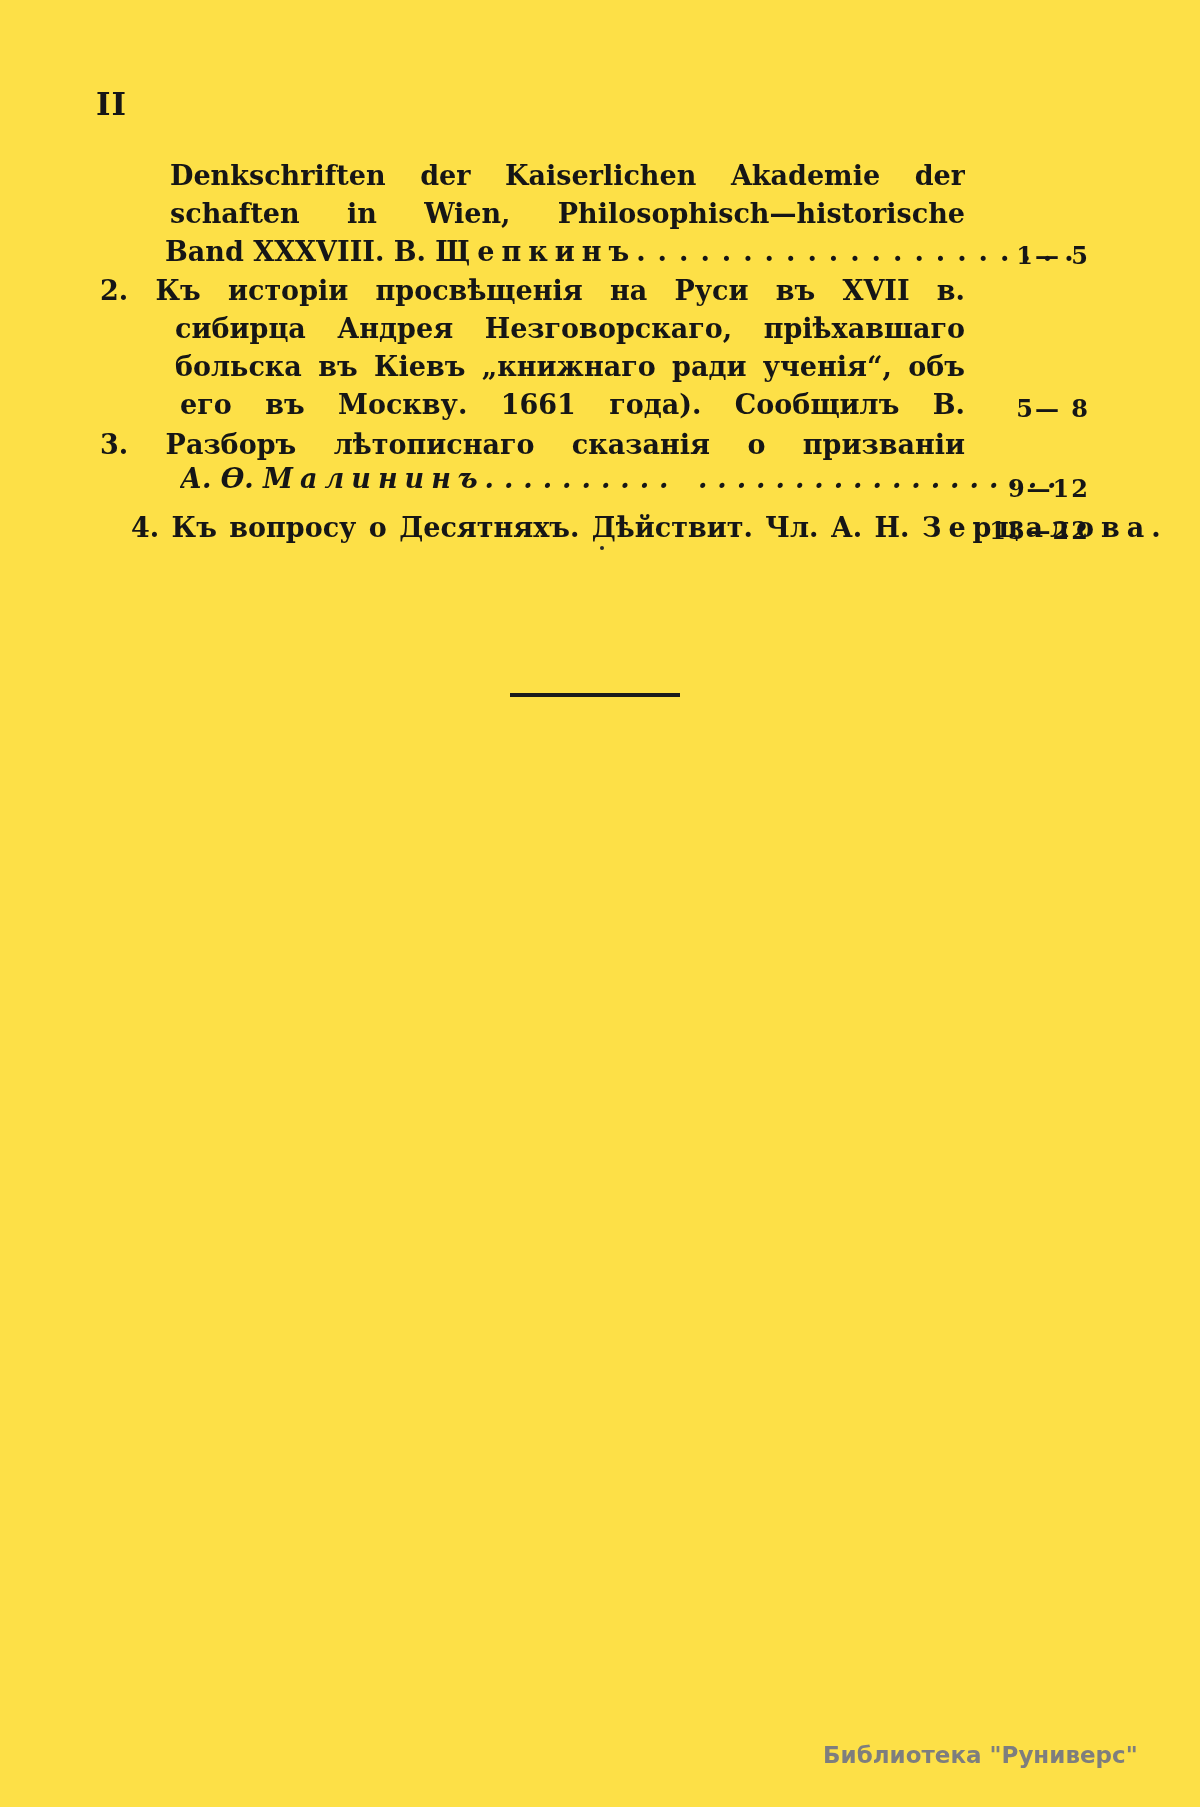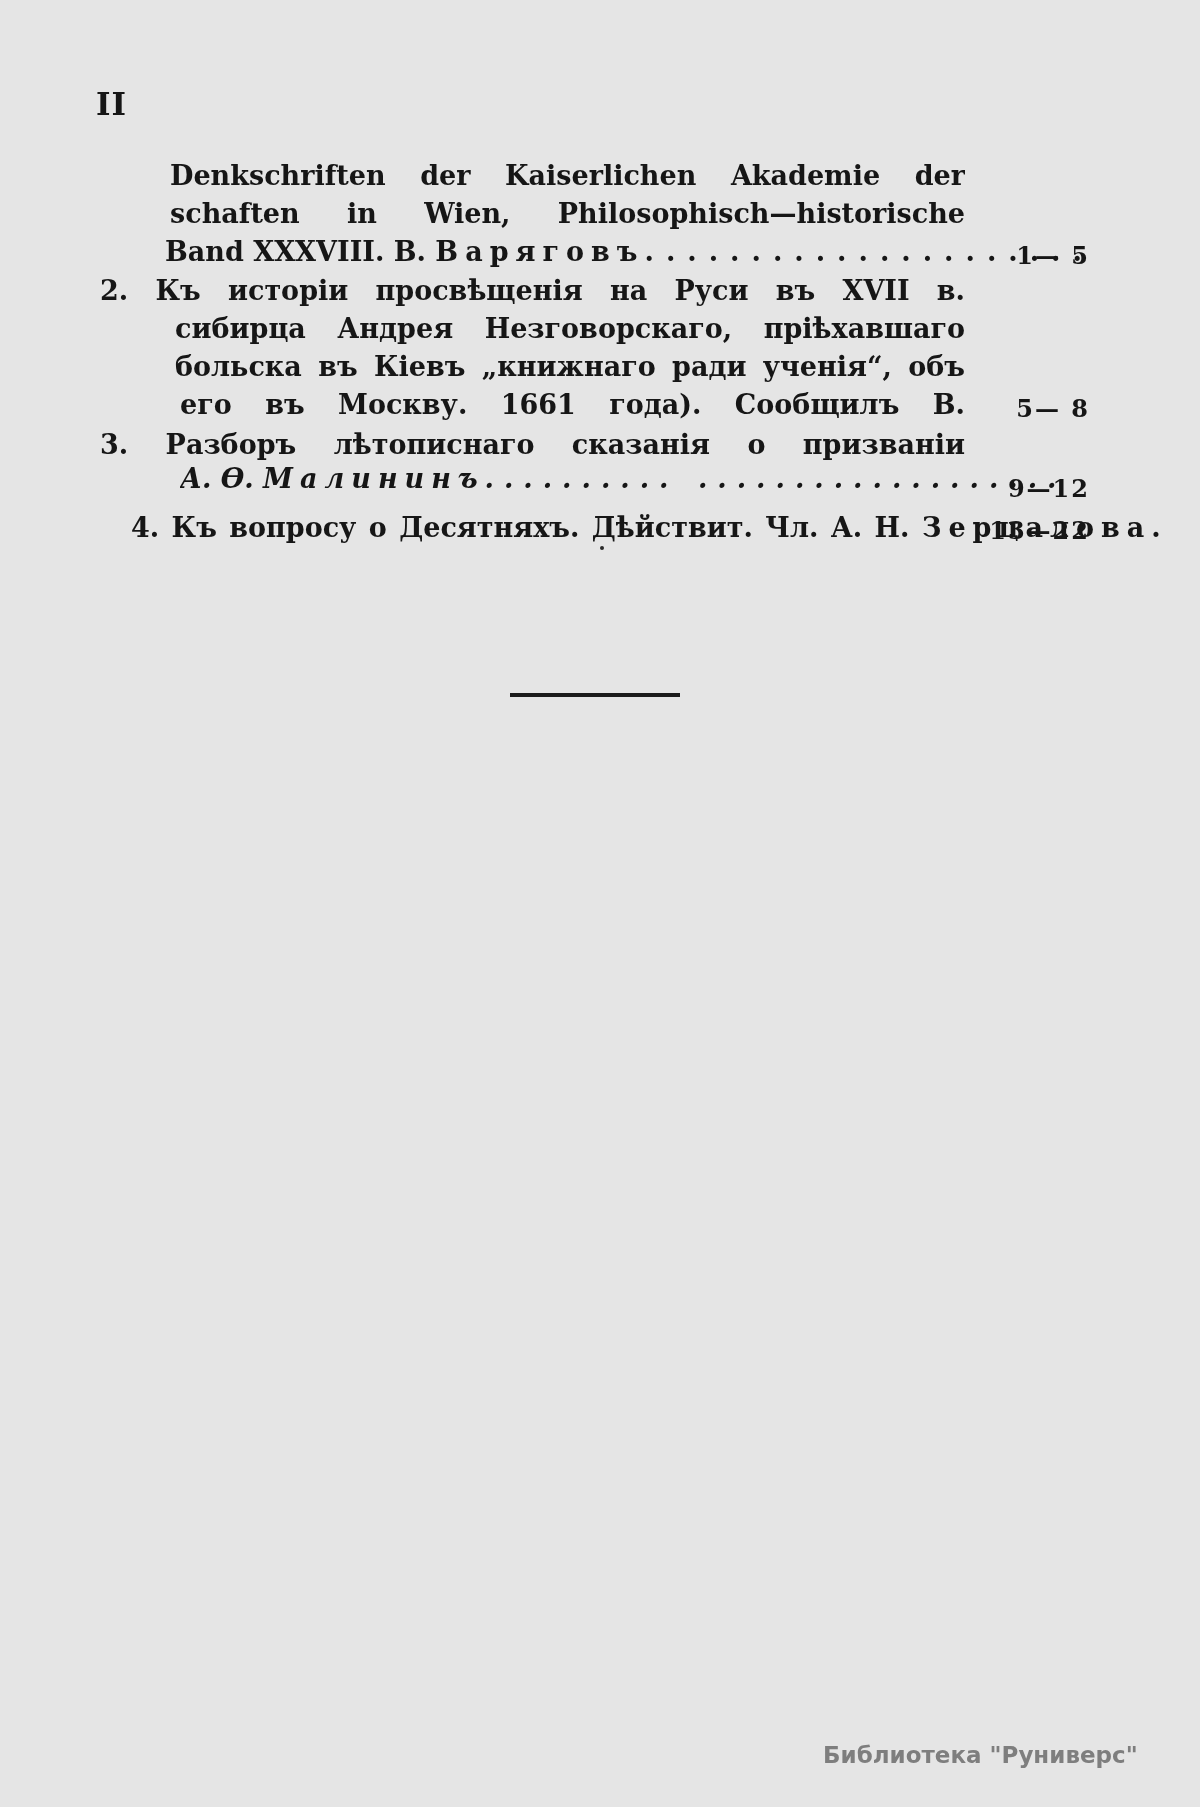--- a/index.html
+++ b/index.html
@@ -1,16 +1,16 @@
 <!DOCTYPE html>
 <html><head>
 <meta charset="utf-8">
 <style>
   html,body{margin:0;padding:0;background:#fff;}
-  .page{position:relative;width:1200px;height:1807px;background:#e5e5e5;overflow:hidden;
+  .page{position:relative;width:1200px;height:1807px;background:#fde047;overflow:hidden;
         font-family:"DejaVu Serif",serif;color:#161616;}
   .folio{position:absolute;left:96px;top:86px;font-size:31px;font-weight:bold;letter-spacing:1px;}
   .toc{position:absolute;left:100px;top:158px;width:990px;}
   .tl{position:absolute;font-size:27px;font-weight:bold;line-height:36px;height:40px;overflow:hidden;}
   .just{text-align:justify;}
   .just::after{content:"";display:inline-block;width:100%;height:0;}
   .nowrap{white-space:nowrap;}
   .spaced{letter-spacing:7px;}
   .leader{letter-spacing:12px;}
   .leader2{letter-spacing:10px;}
@@ -41,21 +41,21 @@
 <div class="page">
 
   <div class="folio">II</div>
 
   <div class="toc">
 
     <div class="tl just l1">Denkschriften der Kaiserlichen Akademie der Wissen-</div>
 
     <div class="tl just l2">schaften in Wien, Philosophisch—historische Klasse.</div>
 
-    <div class="tl nowrap l3"><span>Band XXXVIII. В. </span><span class="spaced">Варяговъ</span><span class="leader">.....................</span></div>
+    <div class="tl nowrap l3"><span>Band XXXVIII. В. </span><span class="spaced">Щепкинъ</span><span class="leader">.....................</span></div>
     <div class="pg p1">1— 5</div>
 
     <div class="tl just l4">2. Къ исторіи просвѣщенія на Руси въ XVII в. (Челобитная</div>
 
     <div class="tl just l5">сибирца Андрея Незговорскаго, пріѣхавшаго изъ То-</div>
 
     <div class="tl just l6">больска въ Кіевъ „книжнаго ради ученія“, объ отпускѣ</div>
 
     <div class="tl just l7"><span>его въ Москву. 1661 года). Сообщилъ В. </span><span class="spaced">Эйнгорнъ.</span></div>
     <div class="pg p2">5— 8</div>

